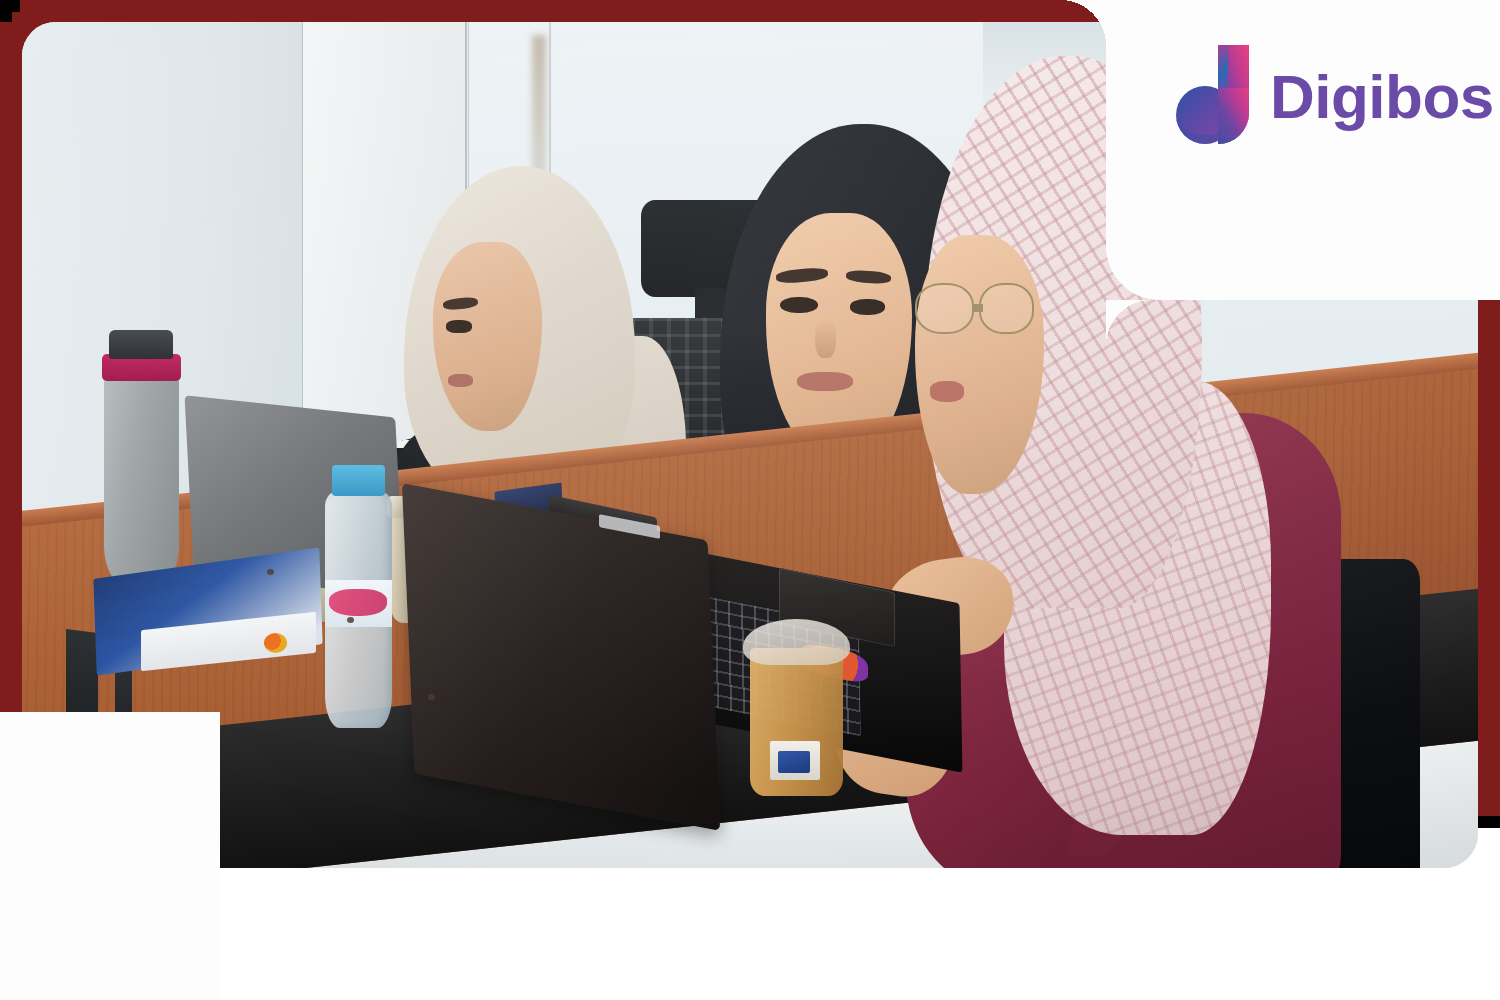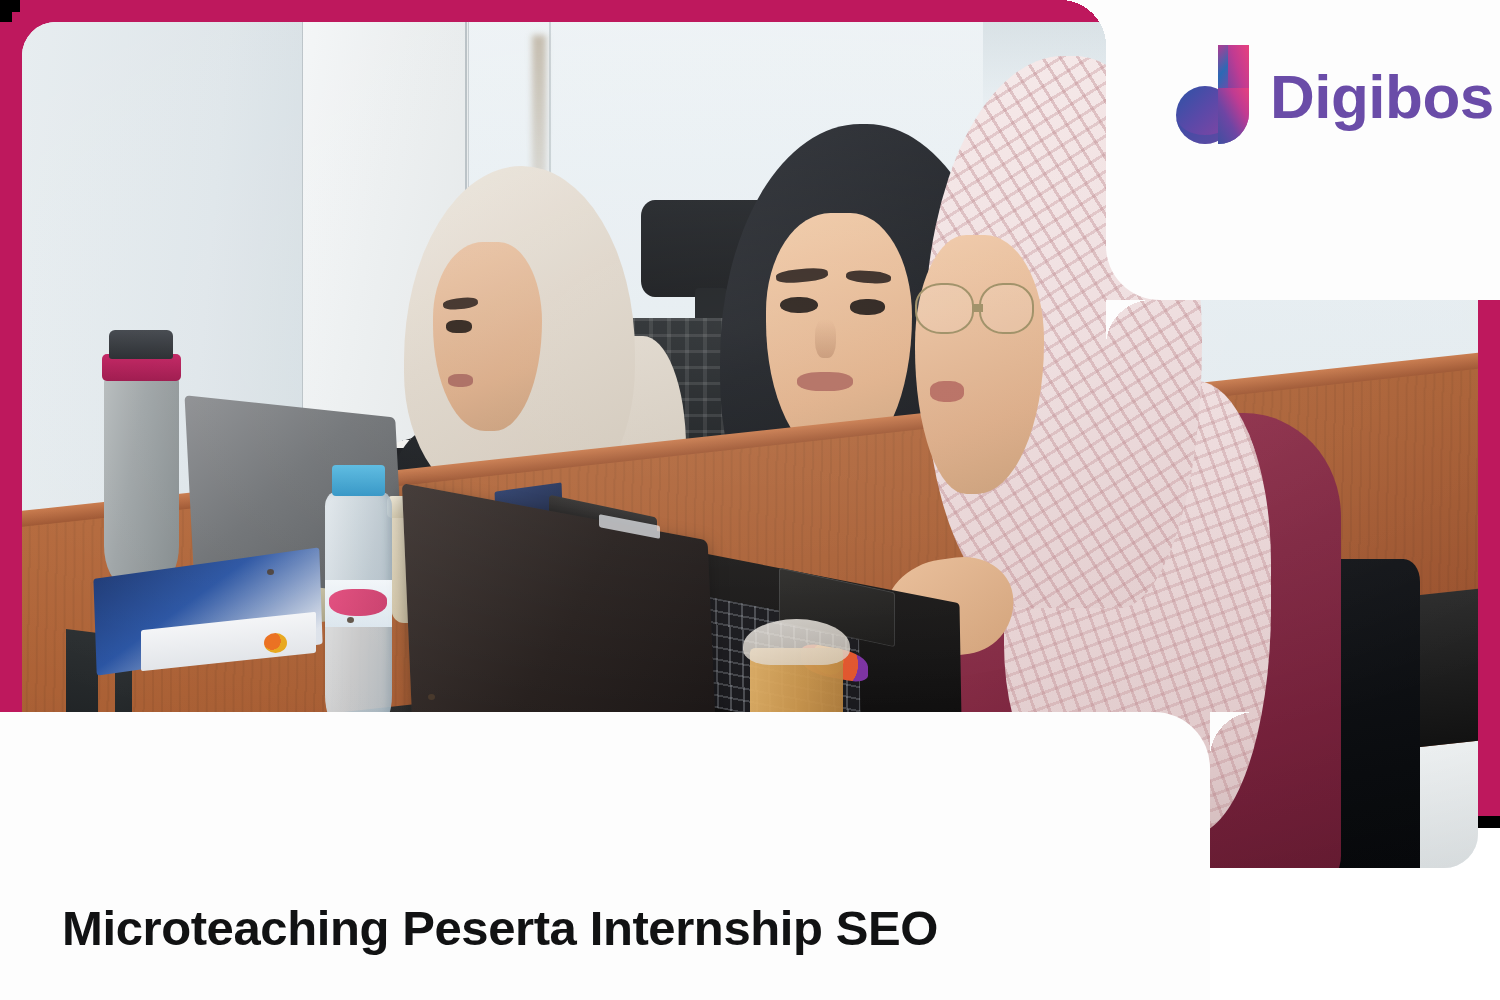--- a/index.html
+++ b/index.html
@@ -7,21 +7,21 @@
   html, body {
     width:1500px; height:1000px;
     background:#ffffff;
     font-family:"Liberation Sans", sans-serif;
     overflow:hidden;
   }
 
   #stage {
     position:relative;
     width:1500px; height:828px;
-    background:#be185d;
+    background:#7f1d1d;
   }
 
   
   .tick { position:absolute; background:#000; }
   .tick-tl-a { left:0;  top:0;   width:20px; height:12px; }
   .tick-tl-b { left:0;  top:12px;width:12px; height:10px; }
   .tick-bl-a { left:0;  bottom:0;   width:12px; height:22px; }
   .tick-bl-b { left:0;  bottom:0;   width:30px; height:10px; }
   .tick-tr-a { right:0; top:0;  width:12px; height:22px; }
   .tick-br-a { right:0; bottom:0; width:22px; height:12px; }
@@ -723,17 +723,14 @@
 
         <path d="M0 73 a29 29 0 0 0 58 0 a29 20 0 0 1 -58 0 z" fill="#2e4fa2" opacity=".45"></path>
 
         <path d="M42 46 h31 v25 a31 31 0 0 1 -31 31 z" fill="url(#gA)" opacity=".96"></path>
       </svg>
       <div id="logo-word">Digibos</div>
     </div>
   </div>
 
   <div id="title-bar-mask"></div>
-  <div id="title-bar">
-    <h1 id="page-title">Microteaching Peserta Internship SEO</h1>
-  </div>
 
 </div>
 
 </body></html>

